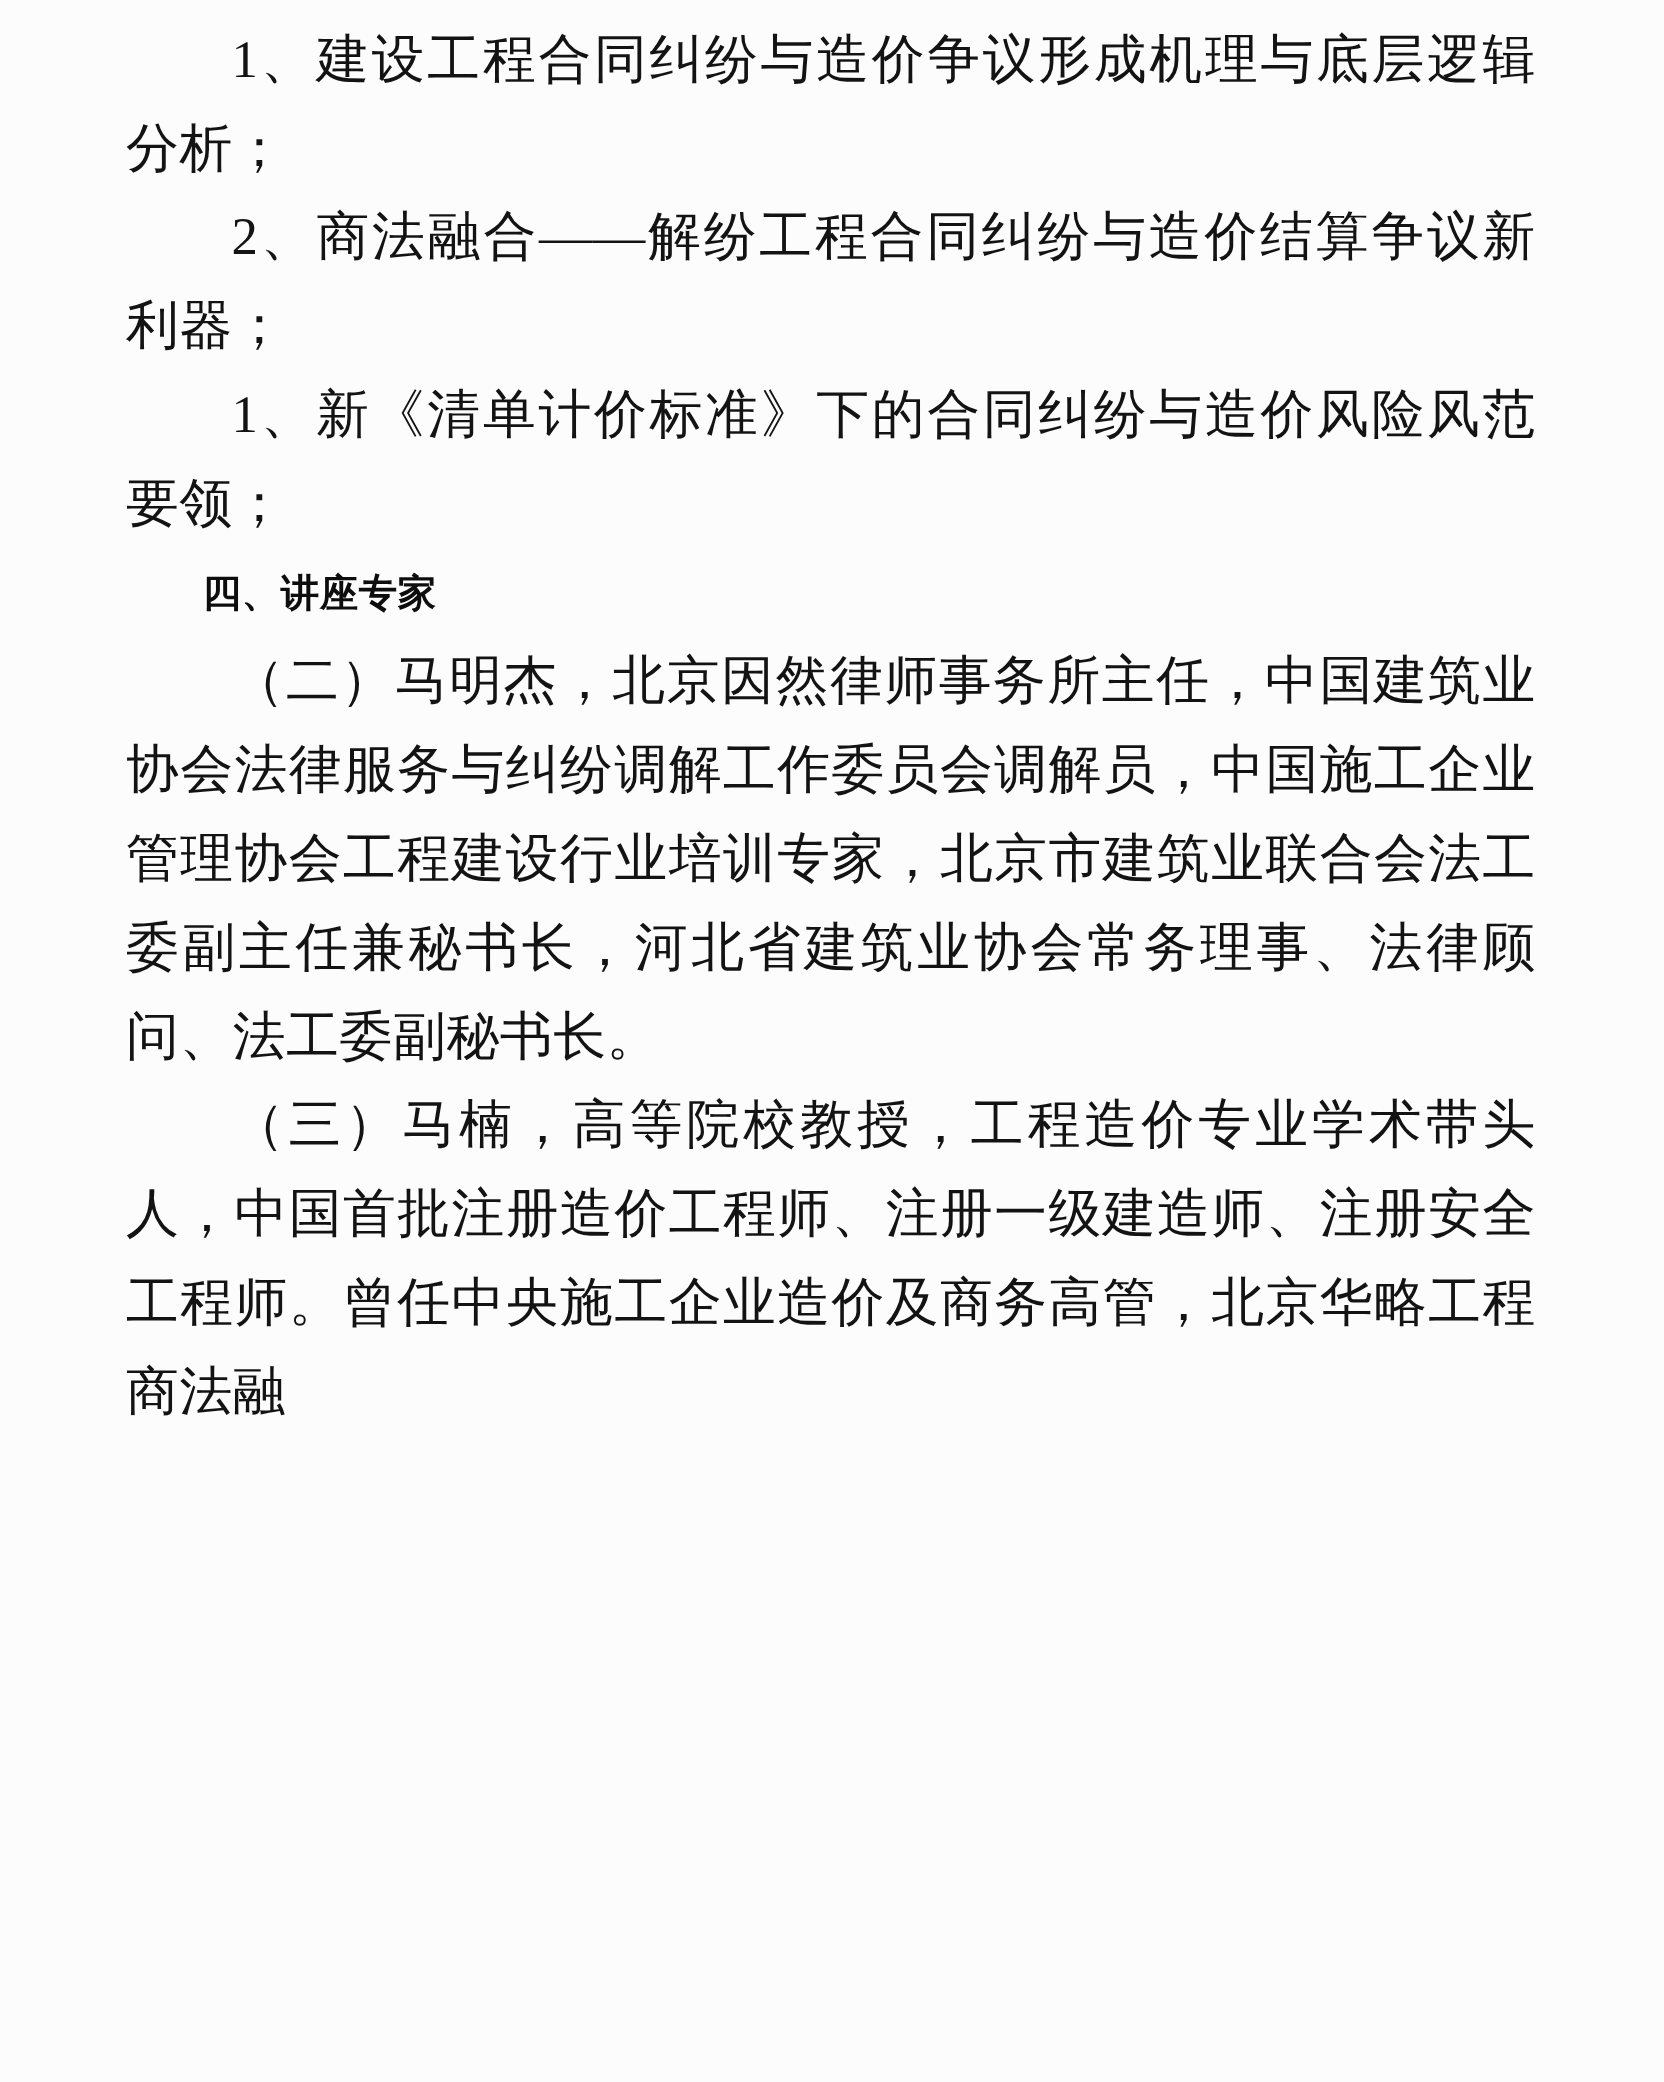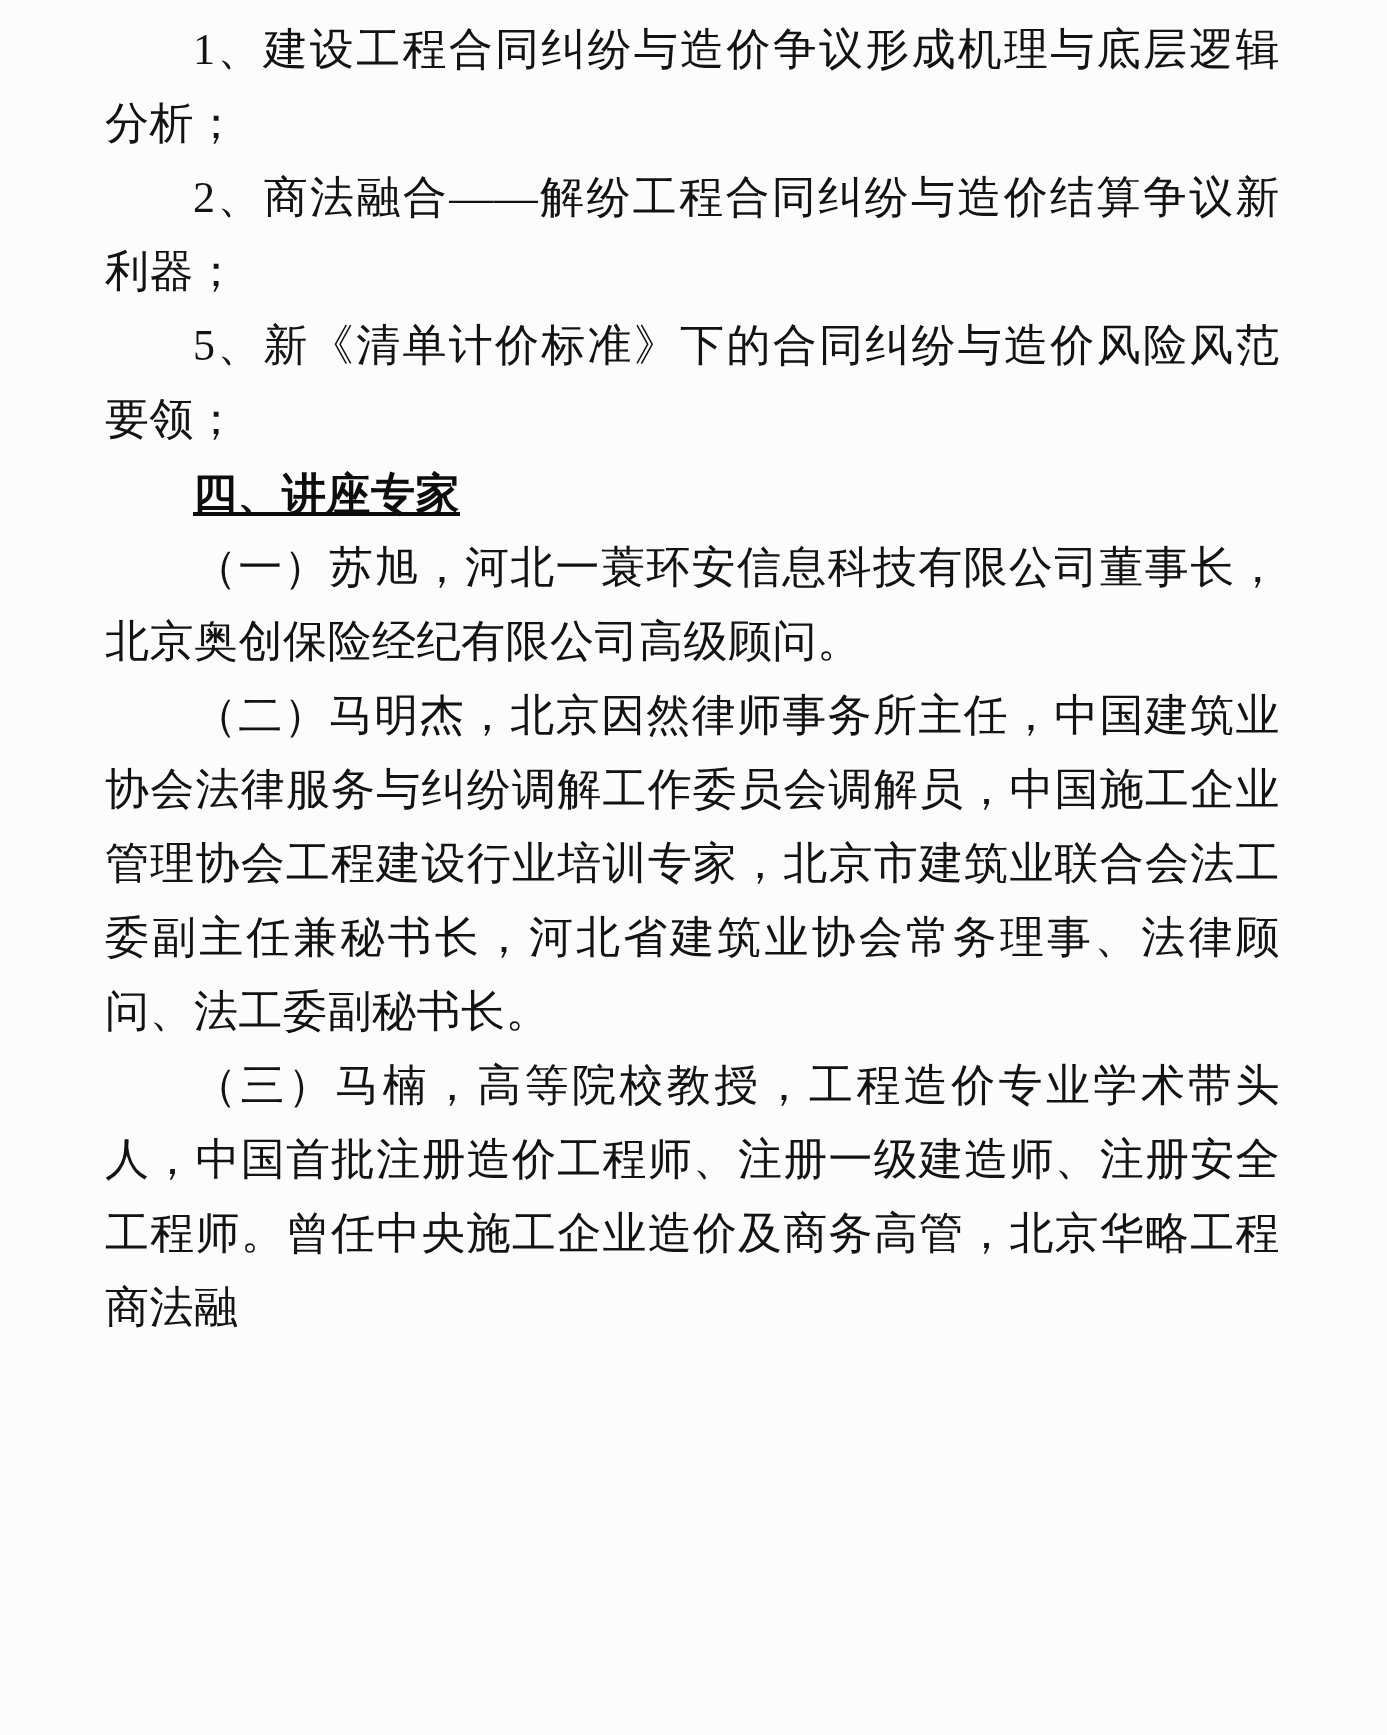--- a/index.html
+++ b/index.html
@@ -30,30 +30,28 @@
       margin: 0;
       padding: 0;
       text-indent: 2em;
     }
     .page h2 {
       margin: 0;
       padding: 0;
       text-indent: 2em;
       font-family: "Liberation Sans", "DejaVu Sans", sans-serif;
       font-weight: 700;
-      font-size: 44px;
+      font-size: 32px;
       line-height: 74px;
       color: #0d0d0d;
-      text-decoration: underline;
     }
   </style>
 </head>
 <body>
 
 <div class="page">
   <p>1、建设工程合同纠纷与造价争议形成机理与底层逻辑分析；</p>
   <p>2、商法融合——解纷工程合同纠纷与造价结算争议新利器；</p>
-  <p>5、新《清单计价标准》下的合同纠纷与造价风险风范要领；</p>
+  <p>1、新《清单计价标准》下的合同纠纷与造价风险风范要领；</p>
   <h2>四、讲座专家</h2>
-  <p>（一）苏旭，河北一蓑环安信息科技有限公司董事长，北京奥创保险经纪有限公司高级顾问。</p>
   <p>（二）马明杰，北京因然律师事务所主任，中国建筑业协会法律服务与纠纷调解工作委员会调解员，中国施工企业管理协会工程建设行业培训专家，北京市建筑业联合会法工委副主任兼秘书长，河北省建筑业协会常务理事、法律顾问、法工委副秘书长。</p>
   <p>（三）马楠，高等院校教授，工程造价专业学术带头人，中国首批注册造价工程师、注册一级建造师、注册安全工程师。曾任中央施工企业造价及商务高管，北京华略工程商法融</p>
 </div>
 
 </body></html>

